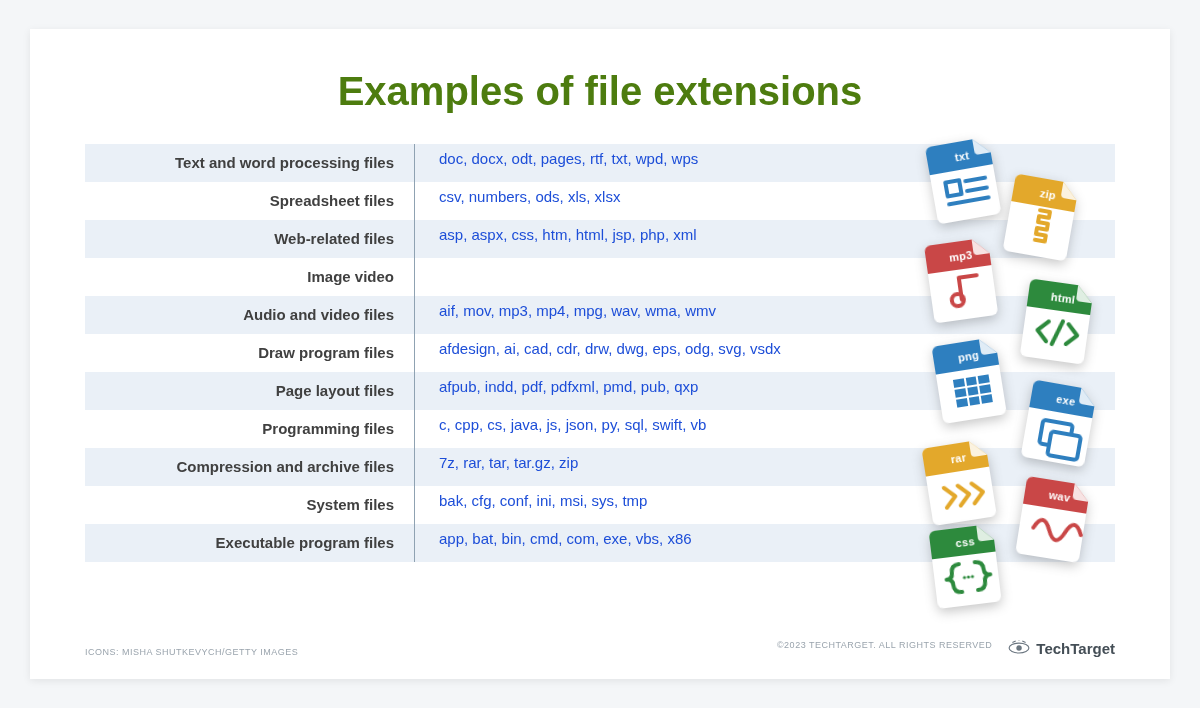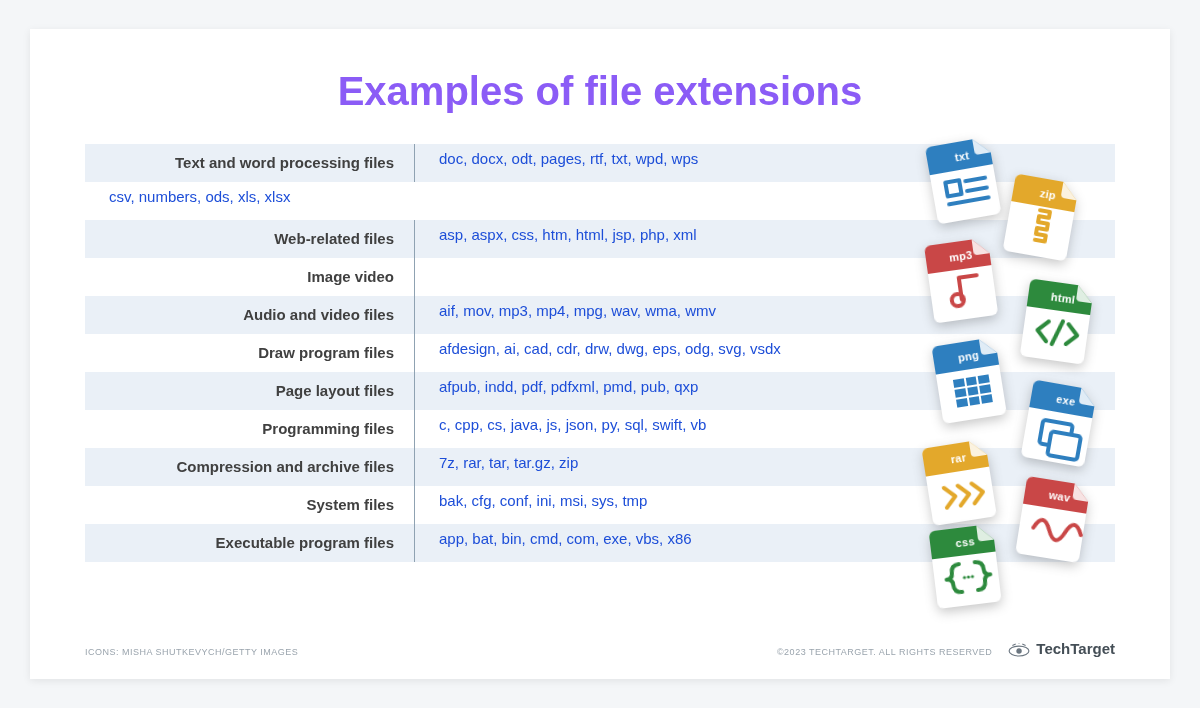--- a/index.html
+++ b/index.html
@@ -7,21 +7,21 @@
   body { background: #f4f6f8; display: flex; align-items: center; justify-content: center; }
 
   .card {
     width: 1140px; height: 650px; background: #ffffff;
     box-shadow: 0 2px 8px rgba(0,0,0,0.08);
     position: relative;
     padding: 40px 55px 50px 55px;
   }
 
   h1.title {
-    font-size: 40px; font-weight: 700; color: #8b5cf6;
+    font-size: 40px; font-weight: 700; color: #4d7c0f;
     text-align: center; margin-bottom: 30px;
   }
 
   .table { width: 100%; }
   .row {
     display: flex; align-items: stretch;
     font-size: 15px; color: #3a4650;
     min-height: 38px;
   }
   .row:nth-child(odd)  { background: #eaf0f7; }
@@ -52,37 +52,38 @@
     position: absolute; left: 0; width: 100%; text-align: center;
     color: #fff; font-size: 11px; font-weight: 600;
     letter-spacing: .3px;
   }
 
   .footer {
     position: absolute; left: 55px; right: 55px; bottom: 22px;
     display: flex; justify-content: space-between; align-items: flex-end;
     font-size: 9px; letter-spacing: .5px; color: #9aa4ad; text-transform: uppercase;
   }
-  .brand { display: flex; align-items: flex-end; gap: 6px; font-size: 15px;
+  .brand { display: flex; align-items: flex-start; gap: 6px; font-size: 15px;
            text-transform: none; font-weight: 700; color: #444e56; letter-spacing: 0; }
   .brand svg { width: 22px; height: 14px; }
   .brand .sub { font-size: 9px; font-weight: 400; color: #9aa4ad; margin-right: 10px; letter-spacing: .5px; }
 </style>
 </head>
 <body>
 
 <div class="card">
   <h1 class="title">Examples of file extensions</h1>
 
   <div class="table">
       <div class="row">
         <div class="cell-left">Text and word processing files</div>
         <div class="cell-right">doc, docx, odt, pages, rtf, txt, wpd, wps</div>
       </div>
       <div class="row">
+        <div class="cell-left">Spreadsheet files</div>
         <div class="cell-right">csv, numbers, ods, xls, xlsx</div>
       </div>
       <div class="row">
         <div class="cell-left">Web-related files</div>
         <div class="cell-right">asp, aspx, css, htm, html, jsp, php, xml</div>
       </div>
       <div class="row">
         <div class="cell-left">Image video</div>
       </div>
       <div class="row">

